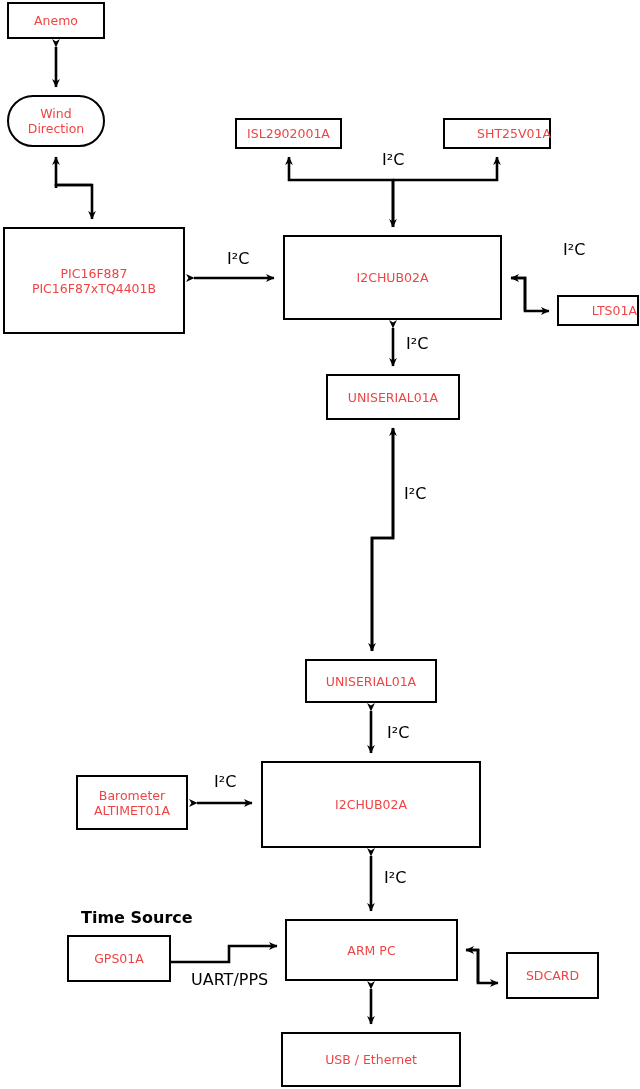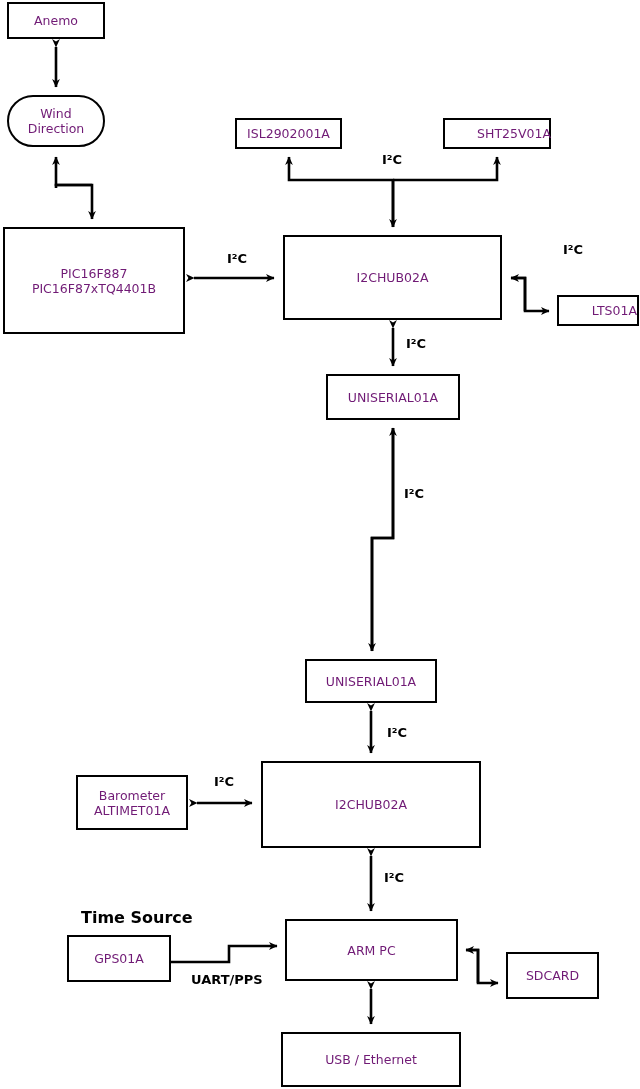--- a/index.html
+++ b/index.html
@@ -29,35 +29,34 @@
     position: absolute;
     box-sizing: border-box;
     border: 2px solid #000000;
     background: #ffffff;
     display: flex;
     align-items: center;
     justify-content: center;
     text-align: center;
     font-size: 12.5px;
     line-height: 15px;
-    color: #701a75;
+    color: #ef4444;
     z-index: 2;
   }
   .node .txt {
     display: block;
     white-space: pre-line;
   }
   .edge-label {
     position: absolute;
-    font-size: 13px;
+    font-size: 16px;
     line-height: 13px;
     color: #000000;
     white-space: nowrap;
     z-index: 3;
-    font-weight: bold;
   }
   .free-label {
     position: absolute;
     font-size: 16px;
     line-height: 15px;
     color: #000000;
     white-space: nowrap;
     z-index: 3;
     font-weight: bold;
   }

